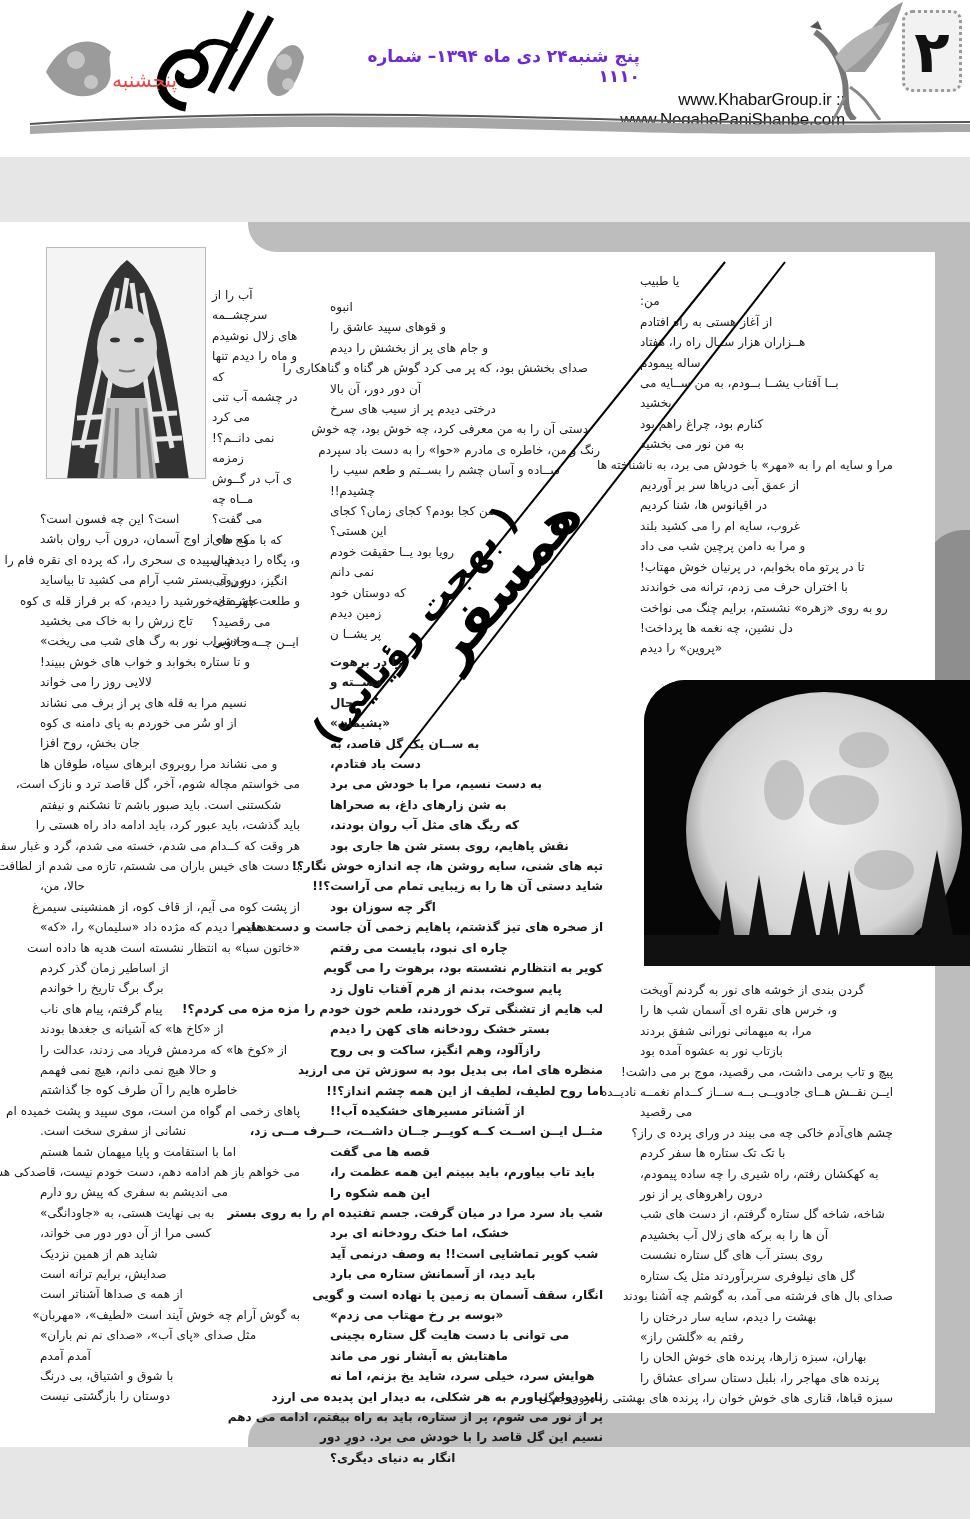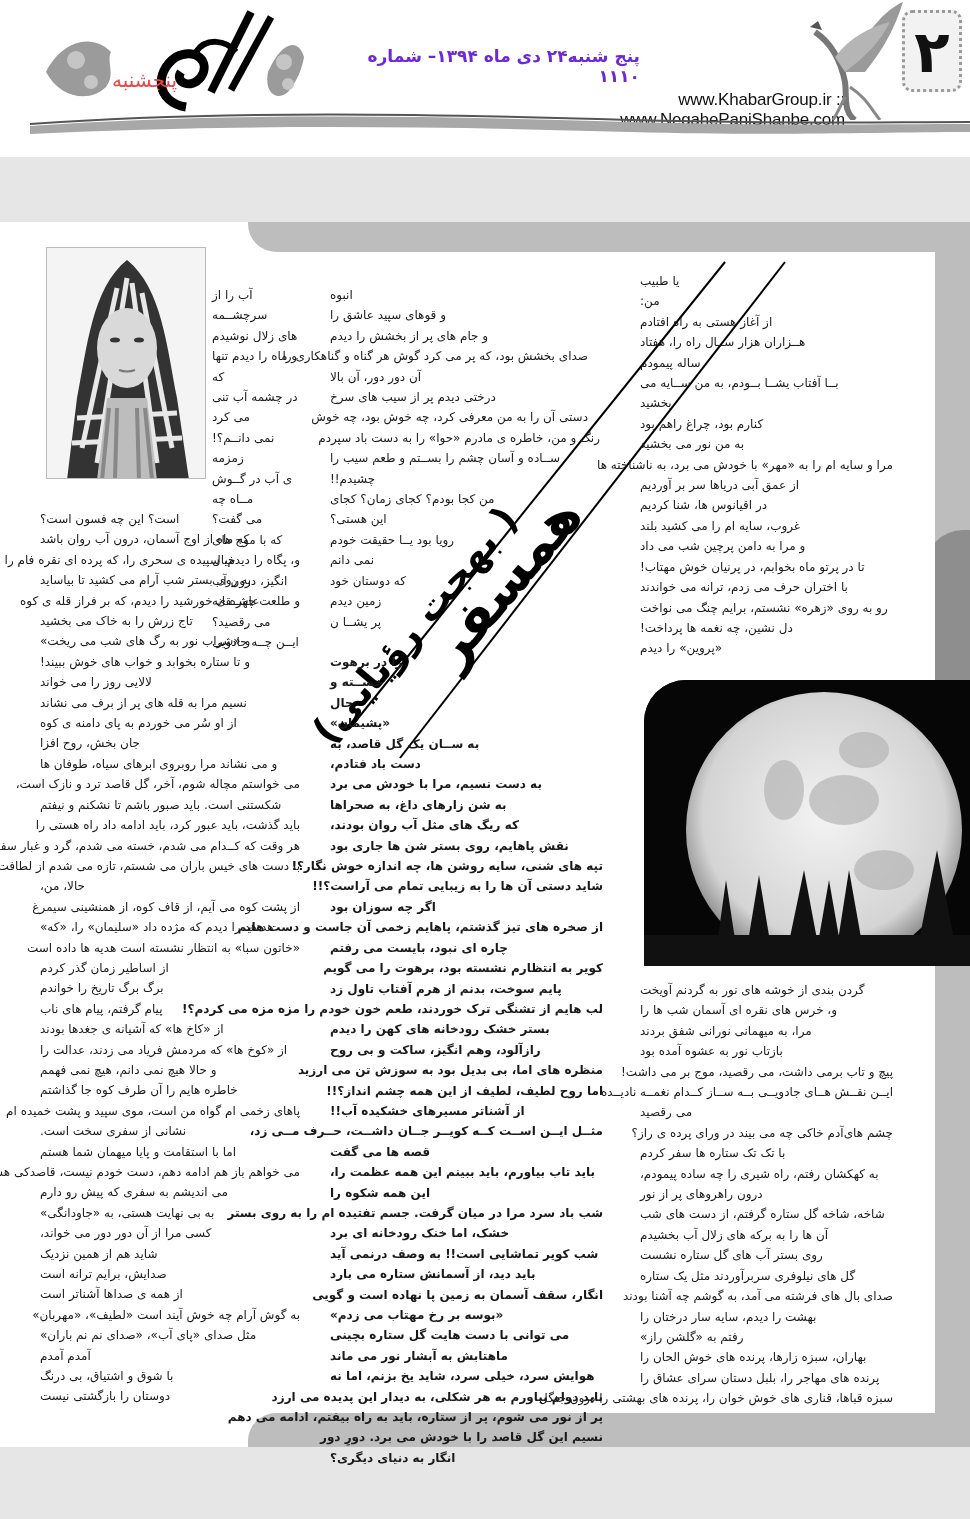--- a/index.html
+++ b/index.html
@@ -35,21 +35,21 @@
   .content{position:absolute;left:10px;top:252px;width:925px;height:1161px;background:#fff;}
 
   
   .col{position:absolute;direction:rtl;text-align:left;font-family:"DejaVu Sans",sans-serif;
     font-size:12px;line-height:20.4px;color:#1a1a1a;white-space:nowrap;}
   .col .ln{display:block;}
   .col .in{padding-right:12px;}
 
   #col-right-top{left:640px;top:271px;width:265px;}
   #col-right-bottom{left:640px;top:980px;width:265px;}
-  #col-mid-top{left:330px;top:285px;width:270px;}
+  #col-mid-top{left:330px;top:297px;width:270px;}
   #col-mid-bottom{left:330px;top:652px;width:285px;font-weight:bold;}
   #col-left-upper{left:212px;top:285px;width:100px;white-space:normal;}
   #col-left-lower{left:40px;top:509px;width:272px;}
 
   
   .portrait{position:absolute;left:46px;top:247px;width:160px;height:232px;border:1px solid #bbb;
     background:linear-gradient(#f7f7f7,#ececec);overflow:hidden;}
   .moon-photo{position:absolute;left:644px;top:680px;width:326px;height:286px;background:#050505;
     border-top-left-radius:42px;overflow:hidden;}
 

